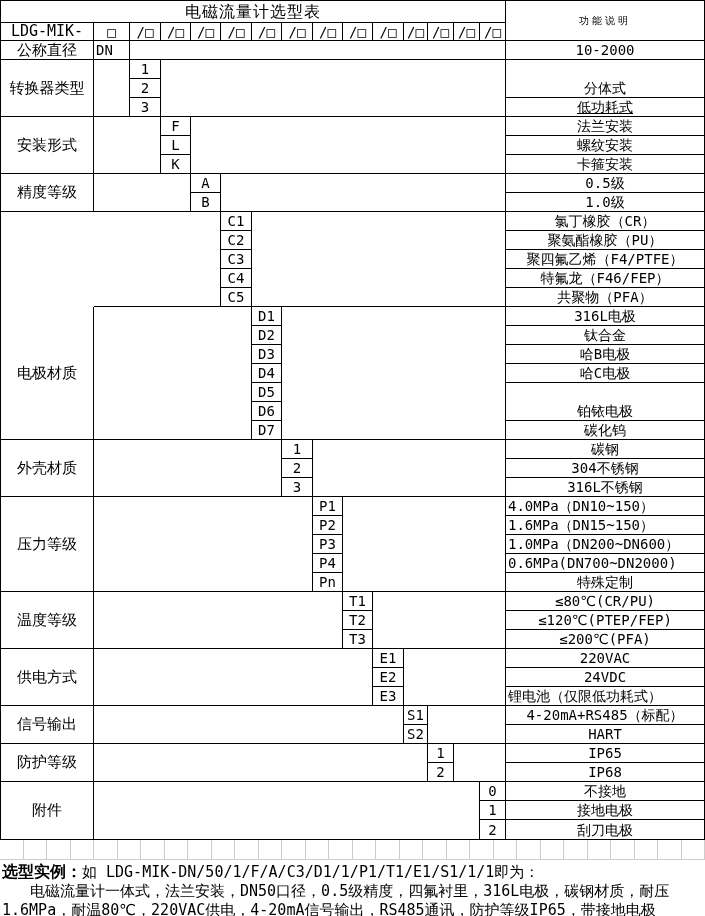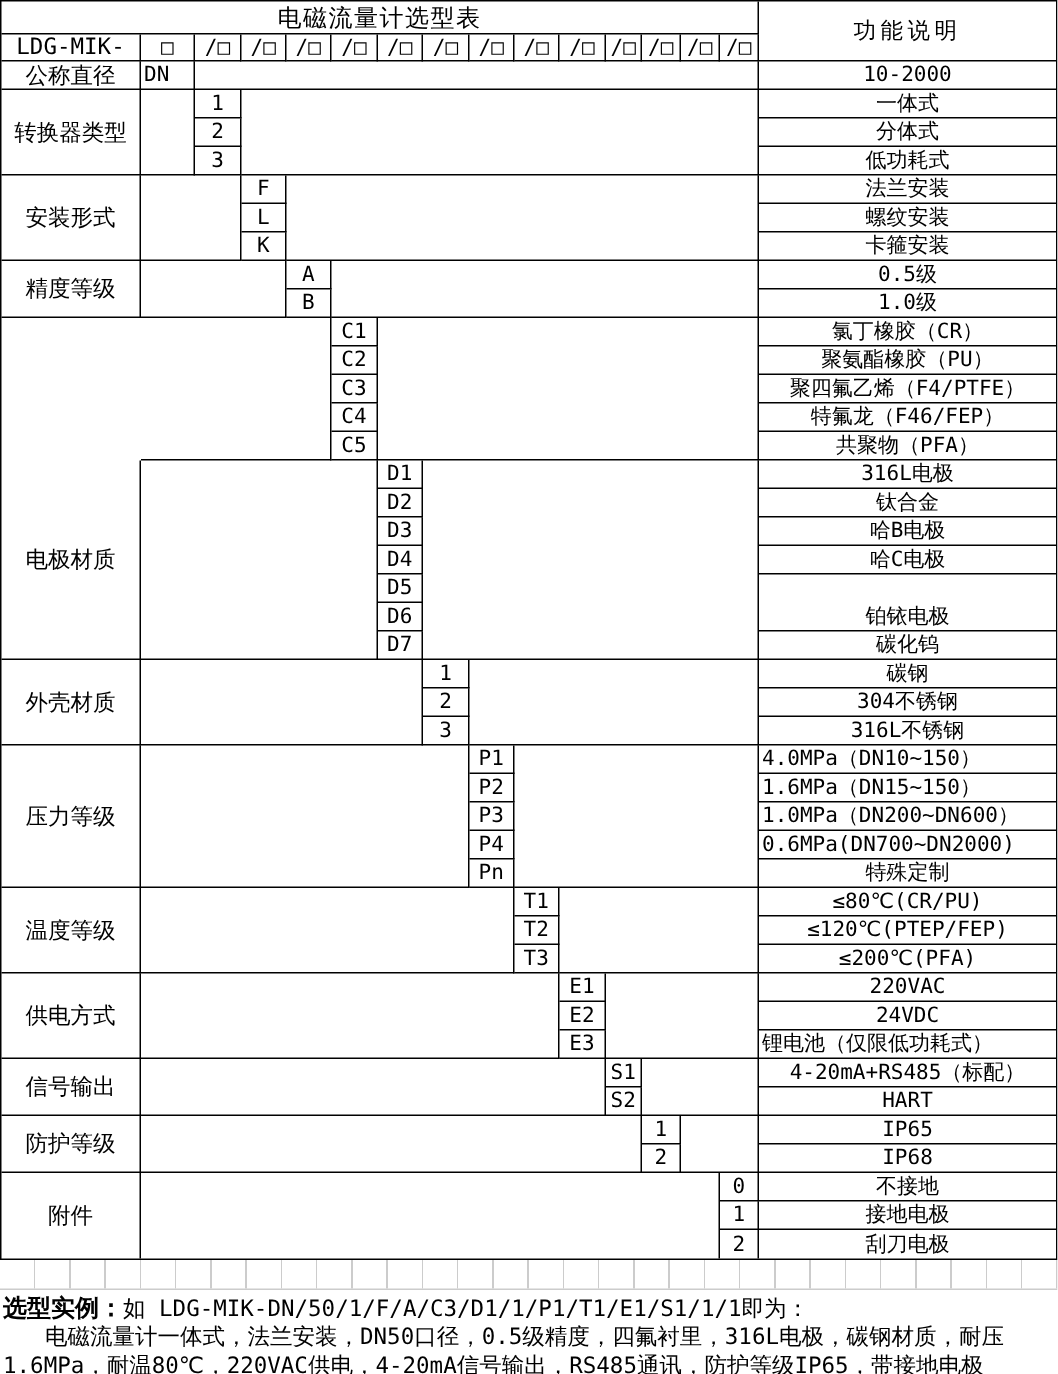--- a/index.html
+++ b/index.html
@@ -12,21 +12,21 @@
   }
   .c{
     border-right:1px solid #000;border-bottom:1px solid #000;
     display:flex;align-items:center;justify-content:center;
     font-size:14px;line-height:1;overflow:hidden;white-space:nowrap;
   }
   .c.noR{border-right:none;}
   .c.noB{border-bottom:none;}
   .c.left{justify-content:flex-start;padding-left:2px;}
   .c.title{font-size:16px;letter-spacing:1px;}
-  .c.fnhead{font-size:15px;letter-spacing:3px;}
+  .c.fnhead{font-size:10px;letter-spacing:3px;}
   .c.slot{font-size:14px;}
   .c.lab{font-size:15px;}
   .gridstrip{
     width:705px;height:20px;box-sizing:border-box;
     border-bottom:1px solid #ccc;
     background:repeating-linear-gradient(to right,transparent 0px,transparent 22.5px,#ccc 22.5px,#ccc 23.5px);
   }
   .example{font-size:15px;line-height:19px;padding:2px 2px 0 2px;}
   .example .l1{font-size:15px;}
   .example .l1 b{font-size:16px;}
@@ -53,25 +53,24 @@
     <div class="c slot" style="grid-area: 2 / 13 / span 1 / span 1;">/□</div>
     <div class="c slot" style="grid-area: 2 / 14 / span 1 / span 1;">/□</div>
     <div class="c slot" style="grid-area: 2 / 15 / span 1 / span 1;">/□</div>
     <div class="c lab" style="grid-area: 3 / 1 / span 1 / span 1;">公称直径</div>
     <div class="c left" style="grid-area: 3 / 2 / span 1 / span 1;">DN</div>
     <div class="c" style="grid-area: 3 / 3 / span 1 / span 13;"></div>
     <div class="c noR" style="grid-area: 3 / 16 / span 1 / span 1;">10-2000</div>
     <div class="c lab" style="grid-area: 4 / 1 / span 3 / span 1;">转换器类型</div>
     <div class="c" style="grid-area: 4 / 2 / span 3 / span 1;"></div>
     <div class="c" style="grid-area: 4 / 3 / span 1 / span 1;">1</div>
-    <div class="c noR" style="grid-area: 4 / 16 / span 1 / span 1;">一体式</div>
     <div class="c" style="grid-area: 5 / 3 / span 1 / span 1;">2</div>
     <div class="c noR" style="grid-area: 5 / 16 / span 1 / span 1;">分体式</div>
     <div class="c" style="grid-area: 6 / 3 / span 1 / span 1;">3</div>
-    <div class="c noR" style="grid-area: 6 / 16 / span 1 / span 1;">低功耗式</div>
+    <div class="c noR" style="grid-area: 6 / 16 / span 1 / span 1; text-decoration: underline;">低功耗式</div>
     <div class="c" style="grid-area: 4 / 4 / span 3 / span 12;"></div>
     <div class="c lab" style="grid-area: 7 / 1 / span 3 / span 1;">安装形式</div>
     <div class="c" style="grid-area: 7 / 2 / span 3 / span 2;"></div>
     <div class="c" style="grid-area: 7 / 4 / span 1 / span 1;">F</div>
     <div class="c noR" style="grid-area: 7 / 16 / span 1 / span 1;">法兰安装</div>
     <div class="c" style="grid-area: 8 / 4 / span 1 / span 1;">L</div>
     <div class="c noR" style="grid-area: 8 / 16 / span 1 / span 1;">螺纹安装</div>
     <div class="c" style="grid-area: 9 / 4 / span 1 / span 1;">K</div>
     <div class="c noR" style="grid-area: 9 / 16 / span 1 / span 1;">卡箍安装</div>
     <div class="c" style="grid-area: 7 / 5 / span 3 / span 11;"></div>

